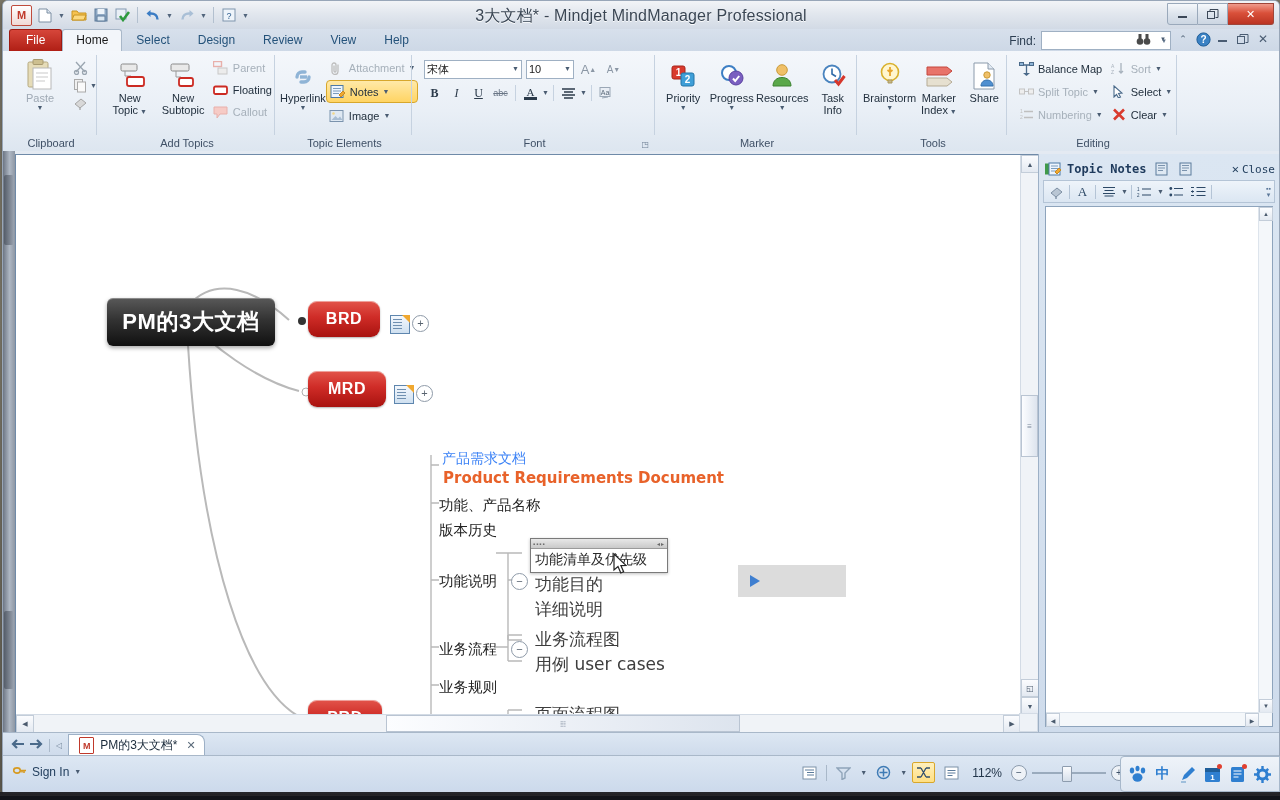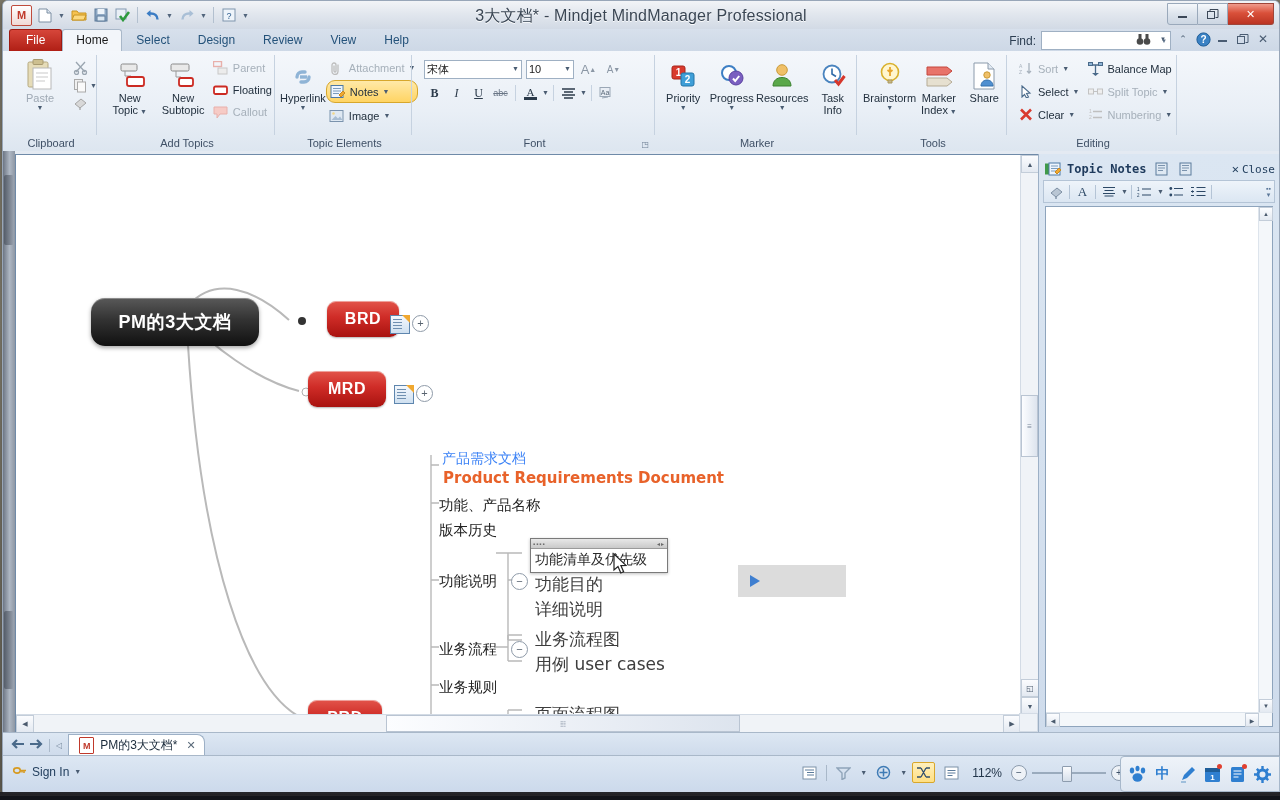--- a/index.html
+++ b/index.html
@@ -77,21 +77,21 @@
   .bigbtn .ico{height:34px;display:flex;align-items:flex-end;justify-content:center;}
   .bigbtn .lb{font-size:11px;text-align:center;line-height:12px;color:#23313f;}
   .bigbtn.dis .lb{color:#9fa9b4;}
   .cd{font-size:7px;color:#4a5c72;line-height:6px;}
 
   .smrow{display:flex;align-items:center;gap:4px;height:21px;padding:0 3px;font-size:11px;color:#22303e;}
   .smrow.dis{color:#a6b0ba;}
   .smrow .si{width:16px;height:16px;display:flex;align-items:center;justify-content:center;}
 
   .sel-notes{background:linear-gradient(180deg,#ffe9a8 0%,#ffd463 100%);
-     border:1px solid #d7a72c;border-radius:9px;}
+     border:1px solid #d7a72c;border-radius:4px;}
 
   
   .fontname{width:92px;height:17px;background:#fff;border:1px solid #9fb0c3;
       display:flex;align-items:center;padding:0 2px;font-size:11px;justify-content:space-between;}
   .fontsize{width:42px;height:17px;background:#fff;border:1px solid #9fb0c3;
       display:flex;align-items:center;padding:0 2px;font-size:11px;justify-content:space-between;}
   .fbtn{width:21px;height:20px;display:flex;align-items:center;justify-content:center;font-size:12px;color:#2b3a4a;}
   .vsep{width:1px;height:16px;background:#c6d2e0;margin:0 3px;}
 
   
@@ -116,22 +116,22 @@
   .sb-grip{position:absolute;left:50%;top:50%;transform:translate(-50%,-50%);font-size:8px;color:#7b8799;line-height:5px;}
   .corner{position:absolute;right:0;bottom:0;width:17px;height:17px;background:#eef2f7;border:1px solid #d3dbe5;
      display:flex;align-items:center;justify-content:center;}
 
   
   .node{position:absolute;border-radius:9px;color:#fff;font-weight:bold;
      display:flex;align-items:center;justify-content:center;letter-spacing:.6px;}
   .node.red{background:linear-gradient(180deg,#e2544a 0%,#cf2c27 45%,#a8120f 100%);
      box-shadow:inset 0 1px 0 rgba(255,255,255,.45),0 1px 2px rgba(0,0,0,.3);font-size:16px;}
   .node.central{background:linear-gradient(180deg,#595959 0%,#333 45%,#101010 100%);
-     border-radius:14px;font-size:18px;box-shadow:inset 0 1px 0 rgba(255,255,255,.3),0 2px 4px rgba(0,0,0,.35);
-     font-weight:bold;}
+     border-radius:6px;font-size:22px;box-shadow:inset 0 1px 0 rgba(255,255,255,.3),0 2px 4px rgba(0,0,0,.35);
+     font-weight:bold;margin-left:16px;}
   .noteicon{position:absolute;width:18px;height:17px;background:linear-gradient(180deg,#f4f8fd,#cfe0f0);
      border:1px solid #5e86ae;}
   .noteicon::before{content:"";position:absolute;left:2px;top:3px;width:9px;height:1px;
      box-shadow:0 0 0 0 #6f8fb0,0 3px 0 0 #6f8fb0,0 6px 0 0 #6f8fb0,0 9px 0 0 #6f8fb0;background:#6f8fb0;}
   .noteicon .pen{position:absolute;right:-1px;top:-1px;width:0;height:0;
      border-left:8px solid transparent;border-top:8px solid #f0a830;}
   .plusbtn{position:absolute;width:15px;height:15px;border-radius:50%;border:1px solid #8e9aa8;
      background:#fff;color:#58636f;font-size:11px;display:flex;align-items:center;justify-content:center;line-height:1;}
 
   .tnode{position:absolute;font-size:14px;color:#2e2e2e;white-space:nowrap;
@@ -629,51 +629,20 @@
             <div class="lb">Share</div>
           </div>
         </div>
         <div class="glabel">Tools</div>
         <div class="gsep"></div>
       </div>
 
       <div class="rgroup" style="left:1006px;width:168px;">
         <div class="gbody" style="padding-left:6px;gap:2px;">
           <div style="display:flex;flex-direction:column;gap:2px;padding-top:3px;">
-            <div class="smrow dis">
-              <span class="si">
-                <svg width="15" height="13" viewBox="0 0 15 13">
-                    <text x="0" y="6" font-size="5" fill="#a8b2bd" font-family="sans-serif">A</text>
-                    <text x="0" y="12" font-size="5" fill="#a8b2bd" font-family="sans-serif">Z</text>
-                    <path d="M10 1v10M8 9l2 2 2-2" stroke="#a8b2bd" stroke-width="1.3" fill="none"></path>
-                  </svg>
-              </span>
-              <span>Sort</span>
-              <span class="cd">▼</span>
-            </div>
-            <div class="smrow">
-              <span class="si">
-                <svg width="15" height="13" viewBox="0 0 15 13">
-                    <path d="M3 1l8 7-3.5.5 2 3.5-2 1-2-3.5L3 12z" fill="#fff" stroke="#4a6a8a" stroke-width="1.1"></path>
-                  </svg>
-              </span>
-              <span>Select</span>
-              <span class="cd">▼</span>
-            </div>
-            <div class="smrow">
-              <span class="si">
-                <svg width="14" height="13" viewBox="0 0 14 13">
-                    <path d="M2 1.5l10 10M12 1.5l-10 10" stroke="#d93a2e" stroke-width="2.6"></path>
-                  </svg>
-              </span>
-              <span>Clear</span>
-              <span class="cd">▼</span>
-            </div>
-          </div>
-          <div style="display:flex;flex-direction:column;gap:2px;padding-top:3px;">
             <div class="smrow">
               <span class="si">
                 <svg width="15" height="14" viewBox="0 0 15 14">
                     <path d="M2 3h11M7.5 3v8" stroke="#4a6a8a" stroke-width="1.3"></path>
                     <rect x="0.5" y="0.5" width="4" height="3" fill="#8fb4d6" stroke="#4a6a8a"></rect>
                     <rect x="10.5" y="0.5" width="4" height="3" fill="#8fb4d6" stroke="#4a6a8a"></rect>
                     <path d="M4 11h7l-3.5 3z" fill="#4a6a8a"></path>
                   </svg>
               </span>
               <span>Balance Map</span>
@@ -691,20 +660,51 @@
             </div>
             <div class="smrow dis">
               <span class="si">
                 <svg width="15" height="13" viewBox="0 0 15 13">
                     <text x="1" y="5" font-size="5" fill="#bfbfbf" font-family="sans-serif">1</text>
                     <text x="1" y="11" font-size="5" fill="#bfbfbf" font-family="sans-serif">2</text>
                     <path d="M5 3.5h9M5 9.5h9" stroke="#bfbfbf" stroke-width="1.3"></path>
                   </svg>
               </span>
               <span>Numbering</span>
+              <span class="cd">▼</span>
+            </div>
+          </div>
+          <div style="display:flex;flex-direction:column;gap:2px;padding-top:3px;">
+            <div class="smrow dis">
+              <span class="si">
+                <svg width="15" height="13" viewBox="0 0 15 13">
+                    <text x="0" y="6" font-size="5" fill="#a8b2bd" font-family="sans-serif">A</text>
+                    <text x="0" y="12" font-size="5" fill="#a8b2bd" font-family="sans-serif">Z</text>
+                    <path d="M10 1v10M8 9l2 2 2-2" stroke="#a8b2bd" stroke-width="1.3" fill="none"></path>
+                  </svg>
+              </span>
+              <span>Sort</span>
+              <span class="cd">▼</span>
+            </div>
+            <div class="smrow">
+              <span class="si">
+                <svg width="15" height="13" viewBox="0 0 15 13">
+                    <path d="M3 1l8 7-3.5.5 2 3.5-2 1-2-3.5L3 12z" fill="#fff" stroke="#4a6a8a" stroke-width="1.1"></path>
+                  </svg>
+              </span>
+              <span>Select</span>
+              <span class="cd">▼</span>
+            </div>
+            <div class="smrow">
+              <span class="si">
+                <svg width="14" height="13" viewBox="0 0 14 13">
+                    <path d="M2 1.5l10 10M12 1.5l-10 10" stroke="#d93a2e" stroke-width="2.6"></path>
+                  </svg>
+              </span>
+              <span>Clear</span>
               <span class="cd">▼</span>
             </div>
           </div>
         </div>
         <div class="glabel">Editing</div>
         <div class="gsep"></div>
       </div>
     </div>
 
     <div class="workspace">
@@ -721,21 +721,21 @@
             <path d="M273,165 C240,135 200,120 173,150" stroke="#b9b9b9" stroke-width="2" fill="none"></path>
             <path d="M283,236 C240,225 195,190 170,163" stroke="#b9b9b9" stroke-width="2" fill="none"></path>
             <path d="M290,565 C230,540 185,400 172,190" stroke="#b9b9b9" stroke-width="2" fill="none"></path>
             <circle cx="286" cy="166" r="4" fill="#333"></circle>
             <circle cx="290" cy="237" r="4" fill="#fff" stroke="#b0b0b0"></circle>
             <circle cx="293" cy="566" r="4" fill="#fff" stroke="#b0b0b0"></circle>
           </svg>
 
           <div class="node central" style="left:75px;top:143px;width:168px;height:48px;">PM的3大文档</div>
 
-          <div class="node red" style="left:292px;top:146px;width:72px;height:36px;margin-left:19px;">BRD</div>
+          <div class="node red" style="left:292px;top:146px;width:72px;height:36px;">BRD</div>
           <div class="noteicon" style="left:374px;top:160px;">
               <span class="pen"></span>
             </div>
           <div class="plusbtn" style="left:396px;top:160px;">+</div>
 
           <div class="node red" style="left:292px;top:216px;width:78px;height:36px;">MRD</div>
           <div class="noteicon" style="left:378px;top:230px;">
               <span class="pen"></span>
             </div>
           <div class="plusbtn" style="left:400px;top:230px;">+</div>

